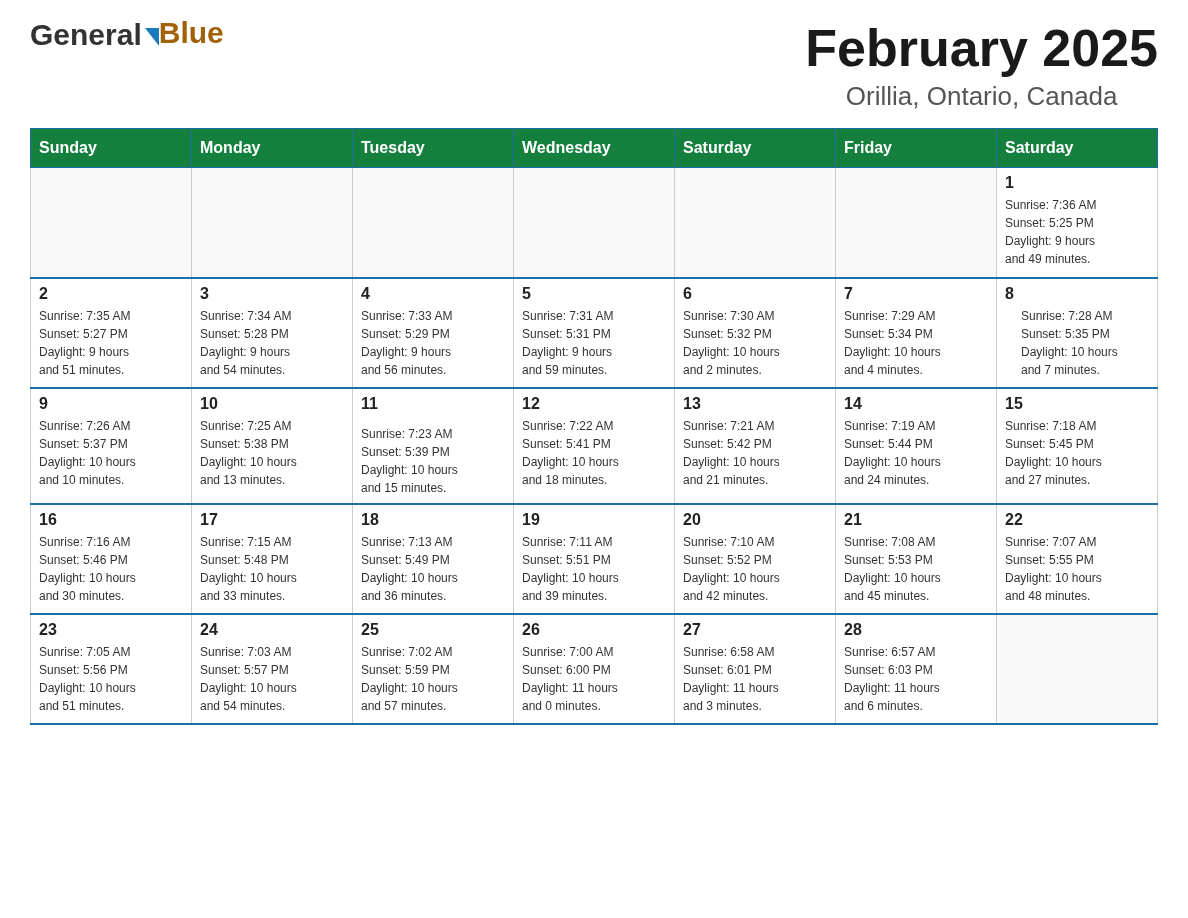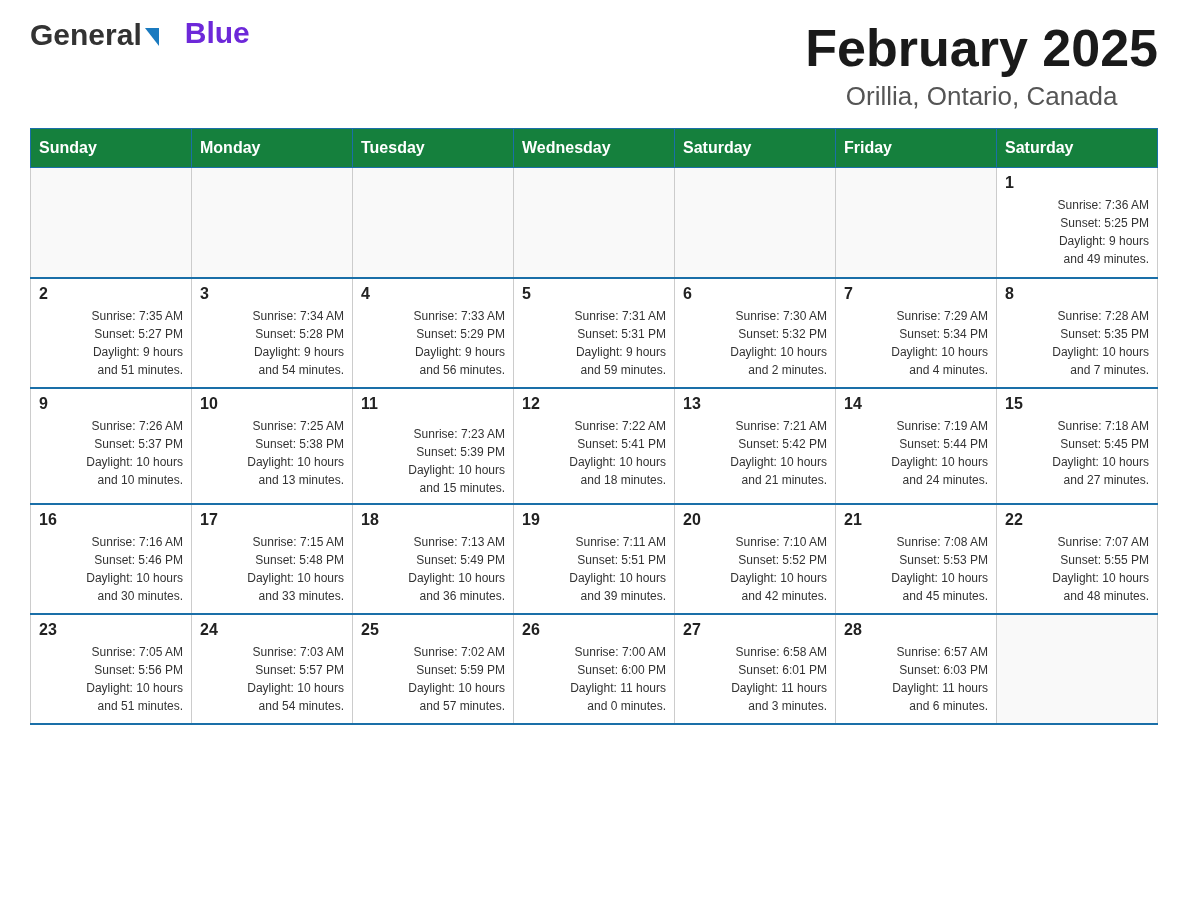--- a/index.html
+++ b/index.html
@@ -65,36 +65,35 @@
       font-size: 16px;
       font-weight: bold;
       color: #222;
       display: block;
       margin-bottom: 4px;
     }
     .day-info {
       font-size: 12px;
       color: #333;
       line-height: 1.5;
-      text-align: right;
     }
     td.empty {
       background: #f9f9f9;
     }
   </style>
 </head>
 <body>
 
 <div class="header">
   <div class="logo">
     <div style="display:flex; align-items:flex-end; line-height:1;">
       <span style="font-size:30px; font-weight:bold; color:#333;">General</span>
       <span style="display:inline-block; width:0; height:0; border-left:14px solid transparent; border-right:0px solid transparent; border-top:18px solid #1a7abf; margin-left:3px; margin-bottom:4px;"></span>
     </div>
-    <span style="font-size:30px; font-weight:bold; color:#6d28d9; margin-top:-4px;margin-left:26px;">Blue</span>
+    <span style="font-size:30px; font-weight:bold; color:#a16207; margin-top:-4px;">Blue</span>
   </div>
   <div class="title-block">
     <div class="month-year">February 2025</div>
     <div class="location">Orillia, Ontario, Canada</div>
   </div>
 </div>
 
 <table>
   <thead>
     <tr>

